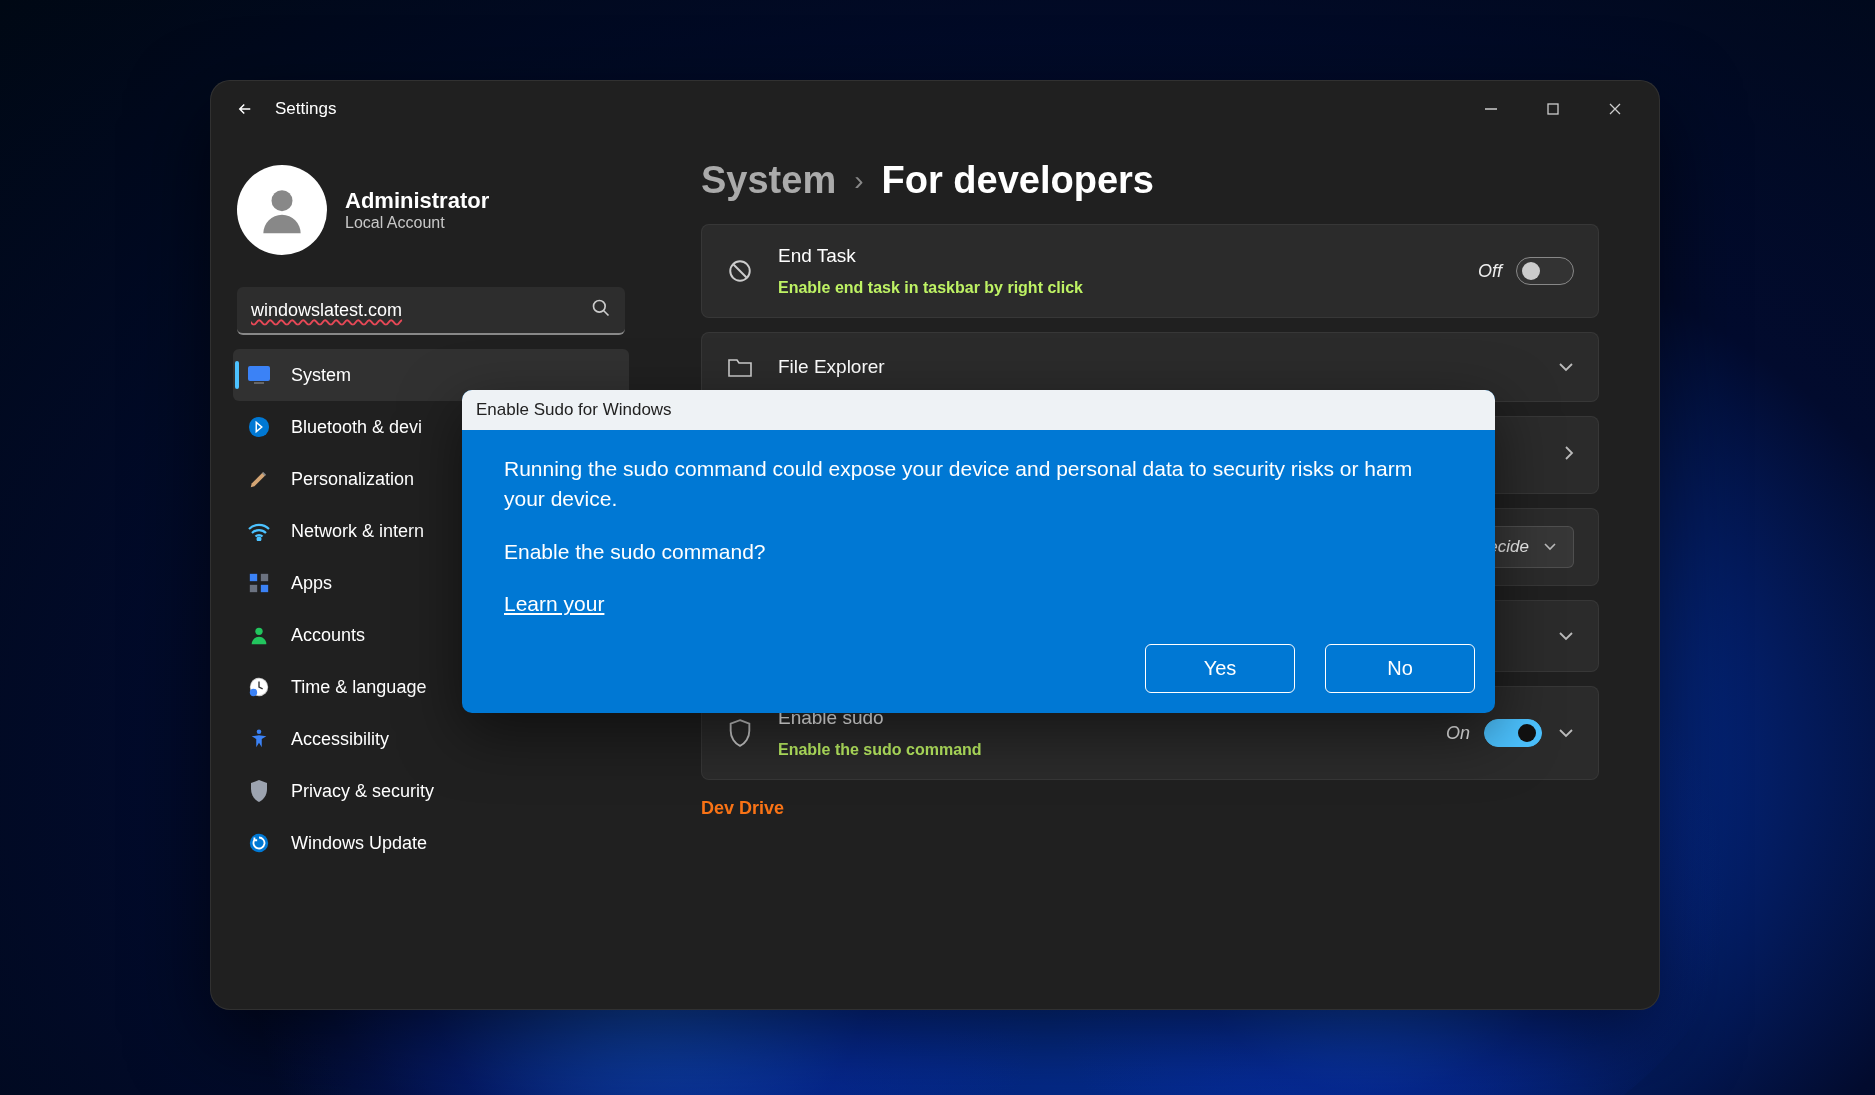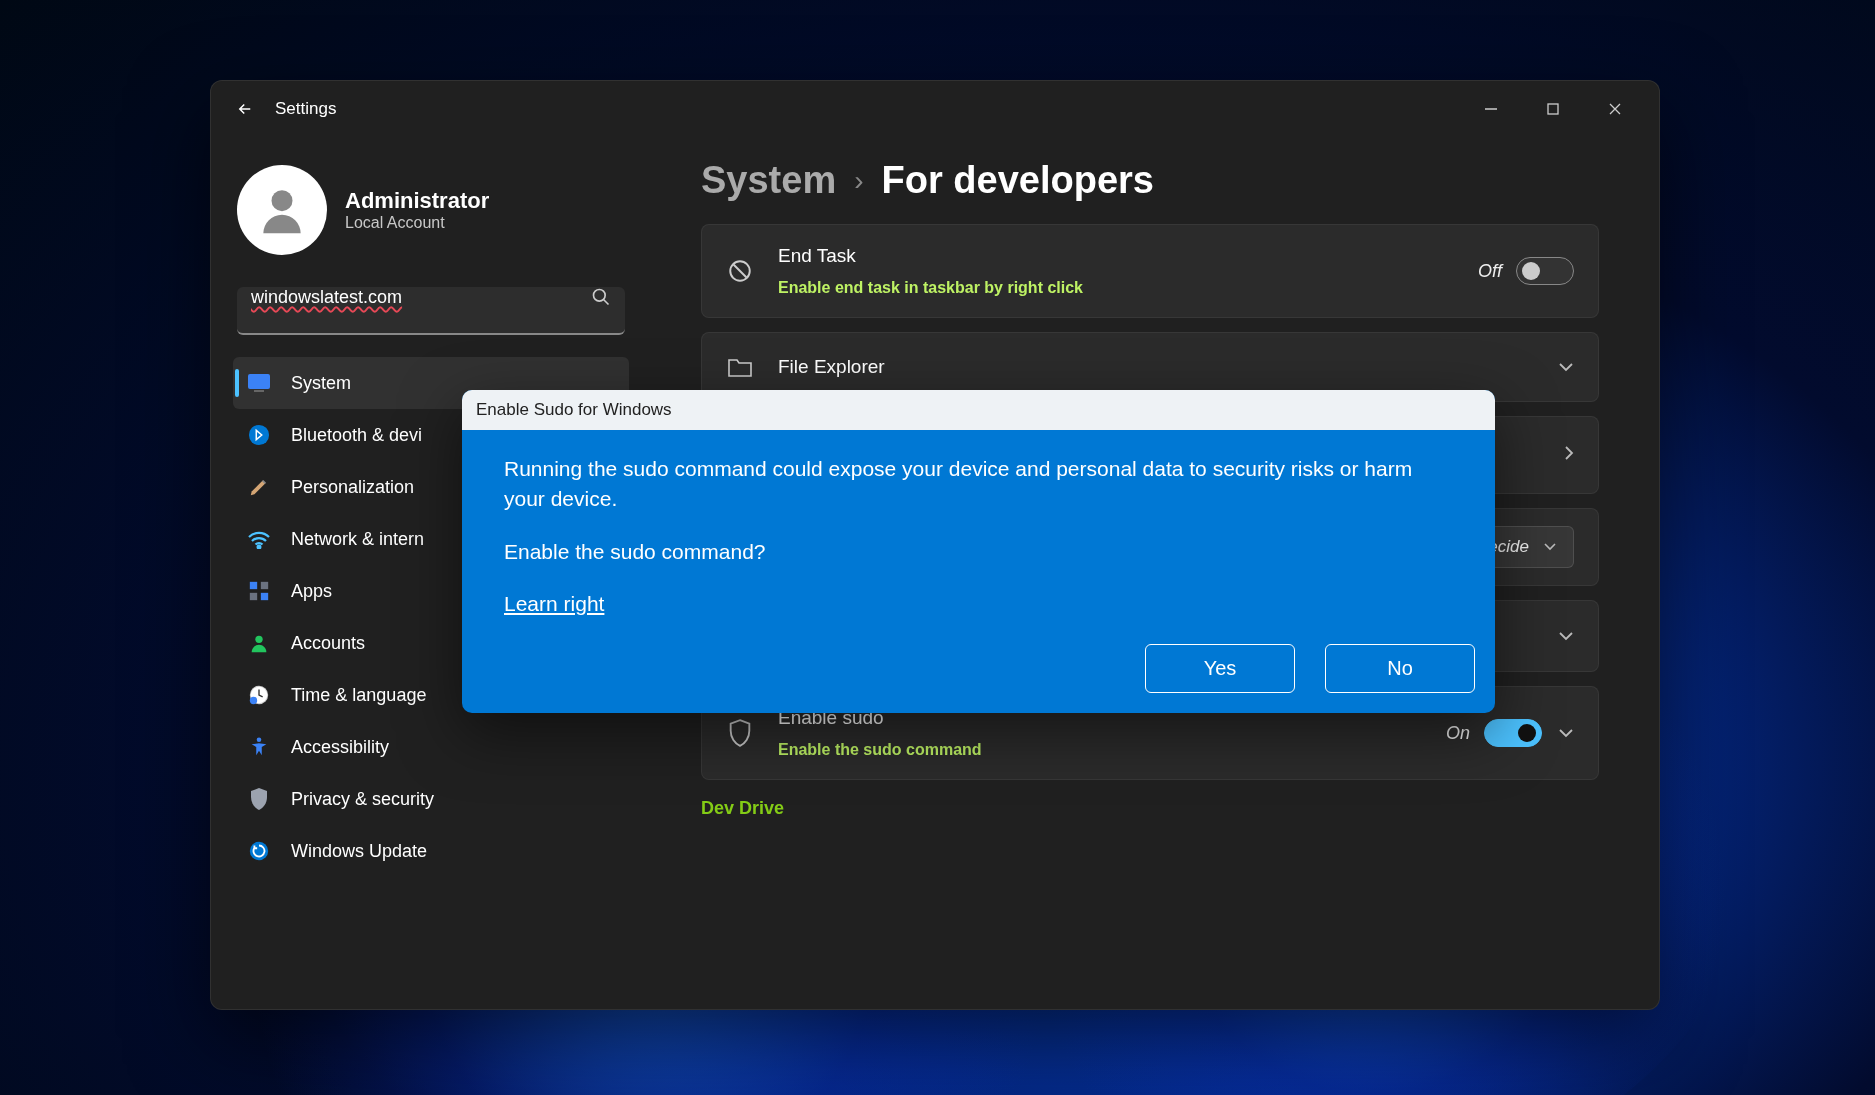--- a/index.html
+++ b/index.html
@@ -11,21 +11,21 @@
 .bg-swirl { position:absolute; inset:0; pointer-events:none; }
 .bg-swirl::before, .bg-swirl::after {
   content:''; position:absolute; border-radius:50%;
   background: radial-gradient(circle, rgba(30,120,255,0.6) 0%, rgba(10,50,200,0.3) 40%, transparent 70%);
 }
 .bg-swirl::before { width:900px; height:700px; left:200px; bottom:-200px; }
 .bg-swirl::after { width:800px; height:600px; right:100px; bottom:-100px; transform:rotate(-20deg); }
 
 .window {
   position:absolute; left:210px; top:80px; width:1450px; height:930px;
-  background:#202020; border-radius:12px; overflow:hidden;
+  background:#202020; border-radius:20px; overflow:hidden;
   box-shadow:0 30px 80px rgba(0,0,0,0.6);
   border:1px solid rgba(255,255,255,0.08);
 }
 .titlebar {
   height:56px; display:flex; align-items:center; padding:0 14px; color:#fff;
 }
 .back-btn { width:40px; height:40px; display:flex; align-items:center; justify-content:center; border-radius:6px; cursor:pointer; }
 .title { font-size:17px; margin-left:10px; font-weight:500; }
 .win-controls { margin-left:auto; display:flex; gap:2px; }
 .win-btn { width:60px; height:40px; display:flex; align-items:center; justify-content:center; color:#aaa; cursor:pointer; }
@@ -33,23 +33,23 @@
 .body-wrap { display:flex; height:calc(100% - 56px); }
 
 .sidebar { width:440px; padding:18px 22px 0 22px; color:#fff; overflow:hidden; }
 .profile { display:flex; align-items:center; gap:18px; padding:10px 4px 24px 4px; }
 .avatar { width:90px; height:90px; border-radius:50%; background:#fff; display:flex; align-items:center; justify-content:center; }
 .avatar svg { width:56px; height:56px; }
 .user-name { font-size:22px; font-weight:600; }
 .user-sub { font-size:16px; color:#c8c8c8; }
 
 .search-box {
-  margin:8px 4px 22px 4px; height:48px; background:rgba(255,255,255,0.06);
+  margin:8px 4px 14px 4px; height:48px; background:rgba(255,255,255,0.06);
   border-radius:6px; border-bottom:2px solid #888;
-  display:flex; padding:0 14px;
+  display:flex; align-items:center; padding:0 14px;
 }
 .search-box .search-icn { color:#ccc; }
 .spellcheck { text-decoration:underline wavy #e74856 2px; text-underline-offset:3px; }
 
 .nav { display:flex; flex-direction:column; }
 .nav-item {
   display:flex; align-items:center; gap:20px; padding:14px 14px; border-radius:6px;
   font-size:18px; color:#fff; cursor:pointer; position:relative;
 }
 .nav-item.active { background:rgba(255,255,255,0.08); }
@@ -81,21 +81,21 @@
 .toggle::after { content:''; position:absolute; width:18px; height:18px; background:#ccc; border-radius:50%; top:4px; left:5px; }
 .toggle.on { background:#4cc2ff; border-color:#4cc2ff; }
 .toggle.on::after { left:auto; right:5px; background:#111; }
 .chev { color:#bbb; }
 
 .dropdown {
   background:rgba(255,255,255,0.06); border:1px solid rgba(255,255,255,0.12);
   padding:10px 16px; border-radius:6px; display:flex; align-items:center; gap:14px; font-size:17px;
 }
 
-.section-head { font-size:18px; font-weight:600; color:#84cc16; margin:18px 0 14px 0; }
+.section-head { font-size:18px; font-weight:600; color:#f97316; margin:18px 0 14px 0; }
 
 
 .dialog {
   position:absolute; left:462px; top:390px; width:1033px;
   background:#0078d4; border-radius:10px; overflow:hidden;
   box-shadow:0 20px 60px rgba(0,0,0,0.5);
 }
 .dialog-hdr { background:#eef2f5; color:#222; padding:10px 14px; font-size:17px; }
 .dialog-body { padding:24px 42px 24px 42px; color:#fff; font-size:21px; line-height:1.45; }
 .dialog-body p { margin-bottom:22px; }
@@ -363,19 +363,19 @@
 
     </div>
   </div>
 </div>
 
 <div class="dialog">
   <div class="dialog-hdr">Enable Sudo for Windows</div>
   <div class="dialog-body">
     <p>Running the sudo command could expose your device and personal data to security risks or harm your device.</p>
     <p>Enable the sudo command?</p>
-    <span class="dialog-link">Learn right</span>
+    <span class="dialog-link">Learn your</span>
   </div>
   <div class="dialog-btns">
     <div class="dialog-btn">Yes</div>
     <div class="dialog-btn">No</div>
   </div>
 </div>
 
 </body></html>

